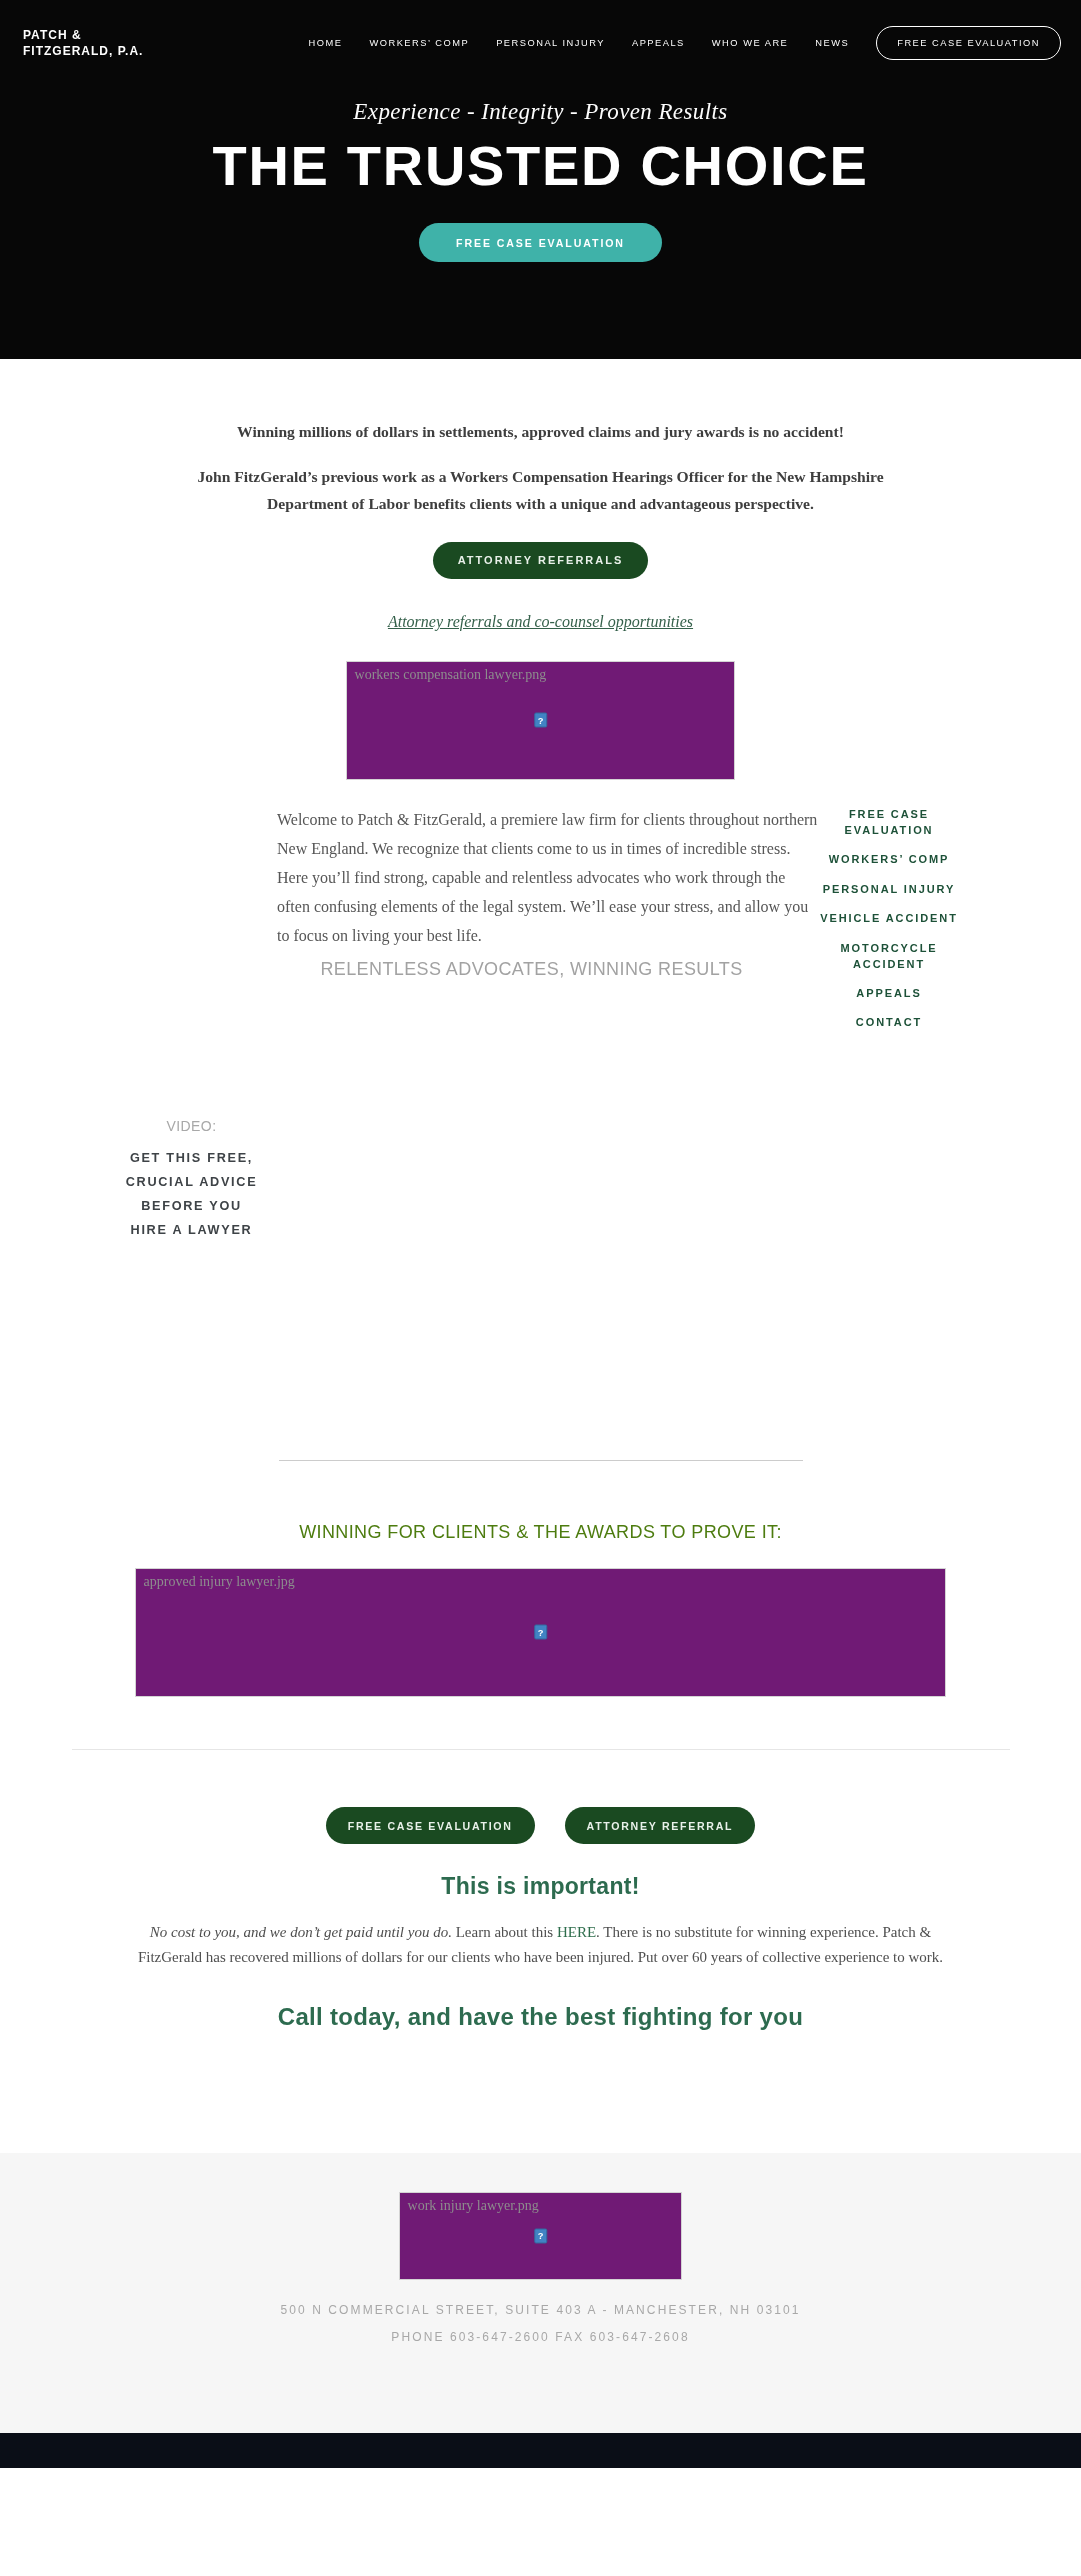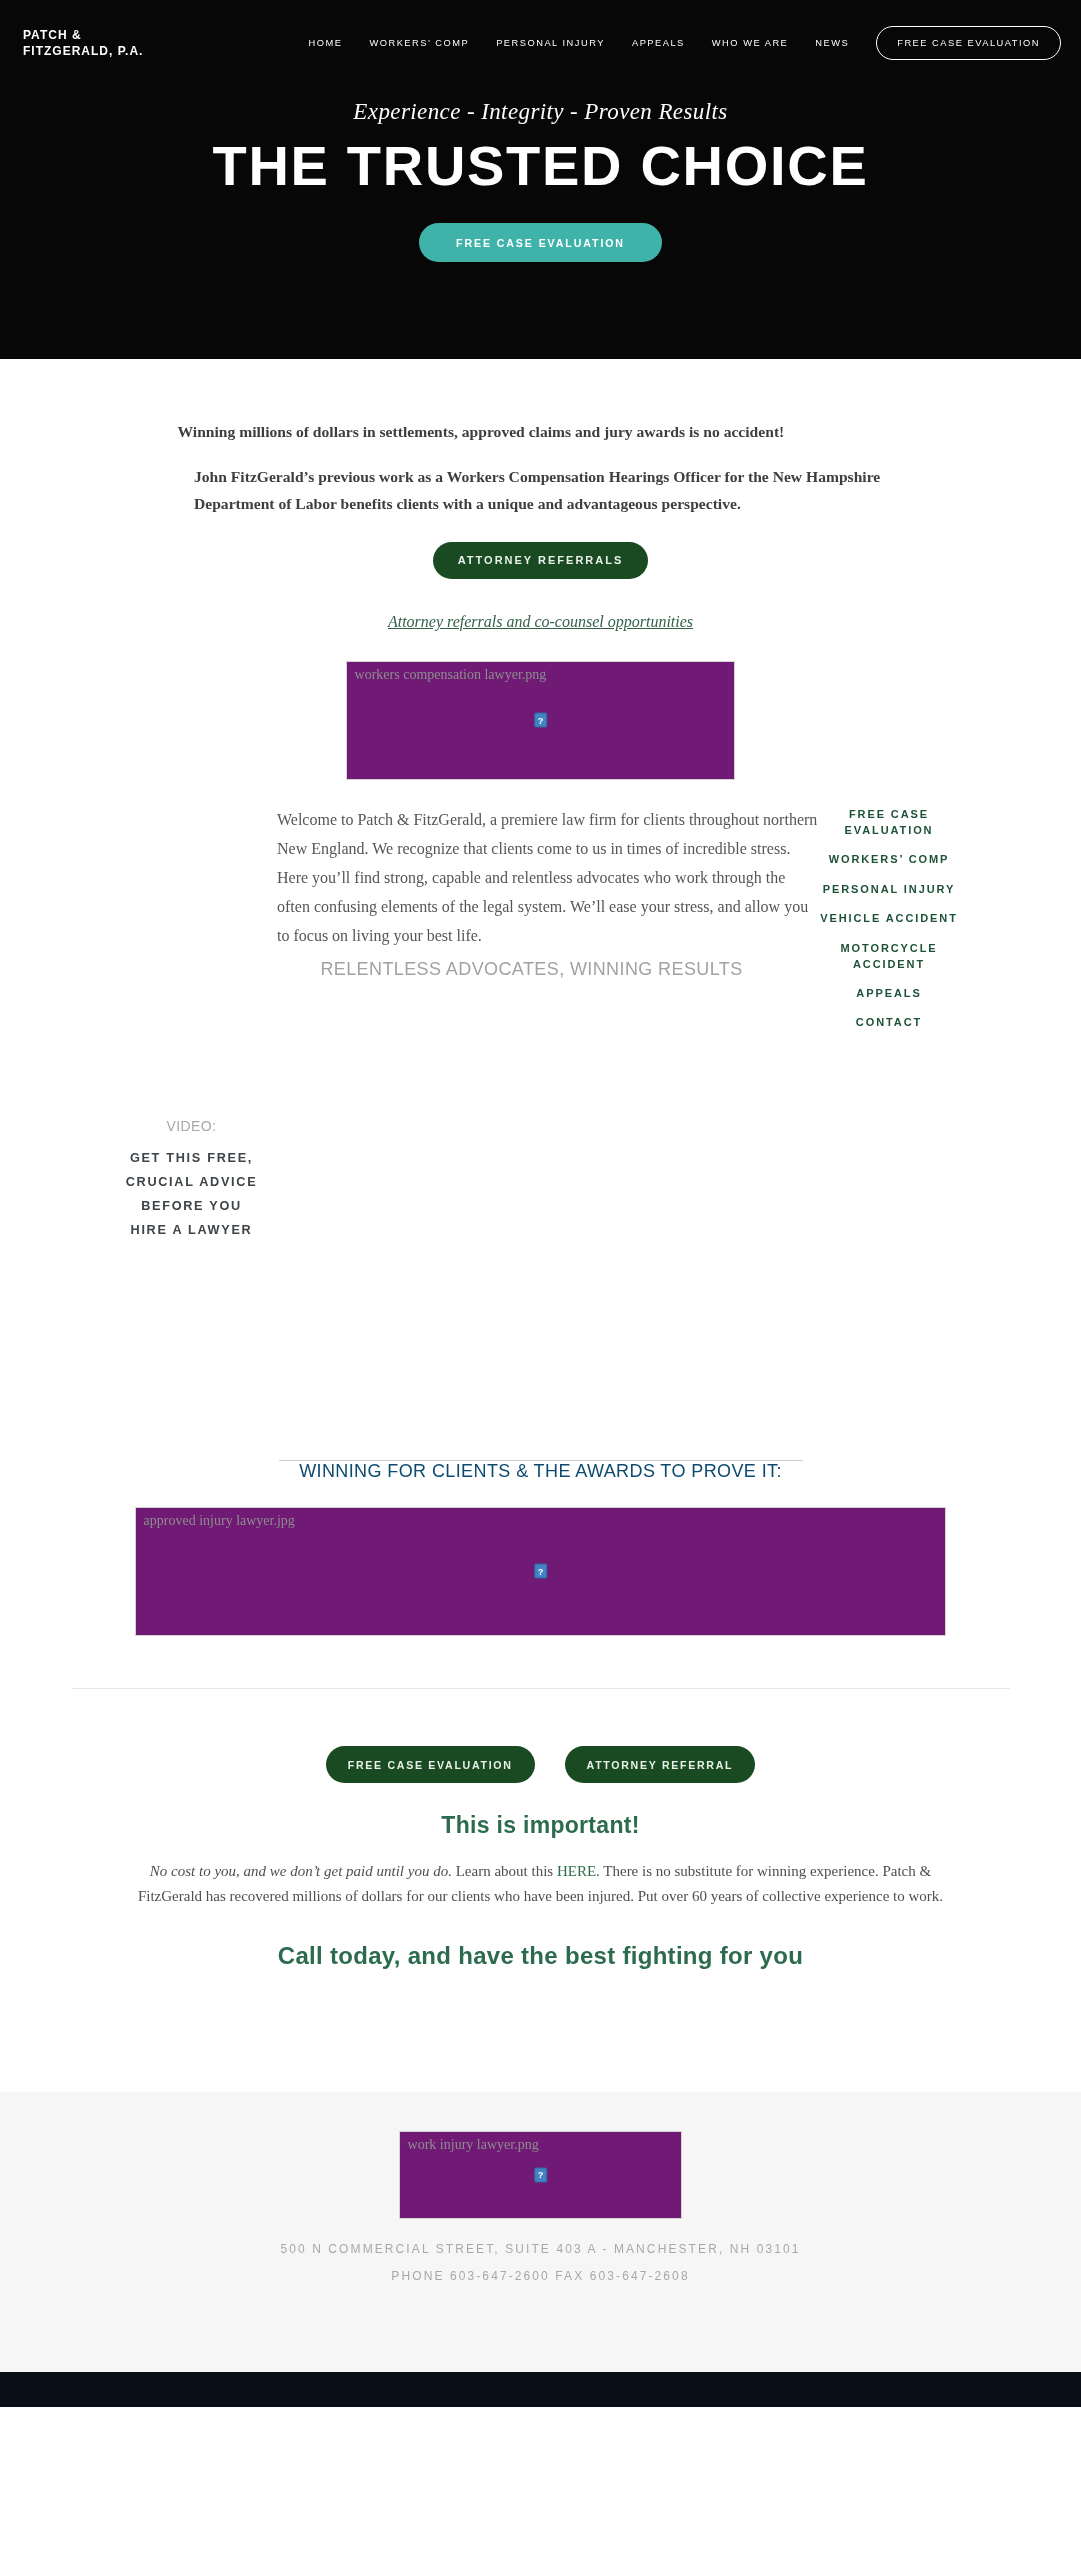--- a/index.html
+++ b/index.html
@@ -14,21 +14,21 @@
   .nav a { color:#fff; text-decoration:none; font-size:9.3px; letter-spacing:1.5px; font-weight:500; }
   .nav-cta { border:1.3px solid #fff; border-radius:25px; padding:11px 20px; font-size:9.3px; letter-spacing:1.7px; font-weight:500; color:#fff; text-decoration:none; }
 
   .hero { text-align:center; padding-top:25px; }
   .hero-tagline { font-family:"Liberation Serif", serif; font-style:italic; font-size:23px; font-weight:400; letter-spacing:0.4px; color:#fdfdfd; }
   .hero-title { font-size:56px; font-weight:700; letter-spacing:1.7px; margin-top:8.4px; color:#ffffff; }
   .hero-btn { display:inline-flex; align-items:center; justify-content:center; margin-top:25px; background:#3fb2a9; color:#fff; border-radius:25px; padding:13.5px 37px; font-size:10.6px; font-weight:600; letter-spacing:1.9px; text-decoration:none; }
 
   
   .main { background:#fff; padding-bottom:122px; }
-  .intro-p { font-family:"Liberation Serif", serif; font-weight:700; color:#3e3e3e; margin:0 auto; }
+  .intro-p { font-family:"Liberation Serif", serif; font-weight:700; color:#3e3e3e; text-align:center; margin:0 auto; }
   .intro-p1 { padding-top:64px; font-size:15.6px; max-width:726px; }
   .intro-p2 { margin-top:22px; font-size:15.6px; line-height:1.75; max-width:693px; }
   .phone { text-align:center; margin-top:29px; font-size:34px; font-weight:600; letter-spacing:0.8px; color:#2b6147; }
   .btn-green { display:inline-flex; align-items:center; justify-content:center; background:#1a4a21; color:#e9f1ea; border-radius:25px; text-decoration:none; font-weight:600; }
   .referrals-row { text-align:center; margin-top:24px; }
   .btn-referrals { padding:12.7px 25px; font-size:11px; letter-spacing:2px; }
   .ref-link-row { text-align:center; margin-top:34px; }
   .ref-link { font-family:"Liberation Serif", serif; font-style:italic; font-size:16px; color:#34604a; text-decoration:underline; }
 
   
@@ -43,21 +43,21 @@
   .twocol { position:relative; height:681px; }
   .welcome { position:absolute; left:277px; top:25px; width:541px; font-family:"Liberation Serif", serif; font-size:16px; line-height:1.82; color:#565656; }
   .relentless { position:absolute; left:253px; top:179px; width:557px; text-align:center; font-size:18px; font-weight:500; letter-spacing:0.4px; color:#a2a2a2; }
   .side-links { position:absolute; left:815px; top:27px; width:148px; text-align:center; }
   .side-links a { display:block; margin-bottom:13.5px; color:#1d5138; font-size:11px; font-weight:700; letter-spacing:1.9px; line-height:1.45; text-decoration:none; }
   .video-block { position:absolute; left:125px; top:338px; width:133px; text-align:center; }
   .video-label { font-size:14px; font-weight:500; letter-spacing:0.4px; color:#a8a8a8; }
   .video-promo { margin-top:12px; font-size:12.7px; font-weight:700; letter-spacing:1.7px; line-height:1.9; color:#3e4347; }
   .divider1 { position:absolute; bottom:0; left:279px; width:524px; border-top:0.8px solid #cccccc; }
 
-  .awards-heading { text-align:center; font-size:18px; font-weight:500; letter-spacing:0.4px; color:#0c4a6e; }
+  .awards-heading { margin-top:61px; text-align:center; font-size:18px; font-weight:500; letter-spacing:0.4px; color:#4d7c0f; }
   .divider2 { width:938px; margin:52px auto 0; border-top:0.8px solid #e6e6e6; }
 
   .cta-row { margin-top:57px; display:flex; justify-content:center; gap:30px; }
   .cta-row .btn-green { padding:12.7px 22px; font-size:10.6px; letter-spacing:1.7px; }
 
   .important-heading { margin-top:29px; text-align:center; font-size:23px; font-weight:600; letter-spacing:0.3px; color:#2d6b4f; }
   .important-p { margin:20px auto 0; max-width:845px; text-align:center; font-family:"Liberation Serif", serif; font-size:15px; line-height:1.62; color:#4f4f4f; }
   .important-p .it { font-style:italic; }
   .important-p .here-link { color:#2e6d4c; text-decoration:none; }
   .call-heading { margin-top:34px; text-align:center; font-size:24px; font-weight:600; letter-spacing:0.3px; color:#2d6b4f; }

